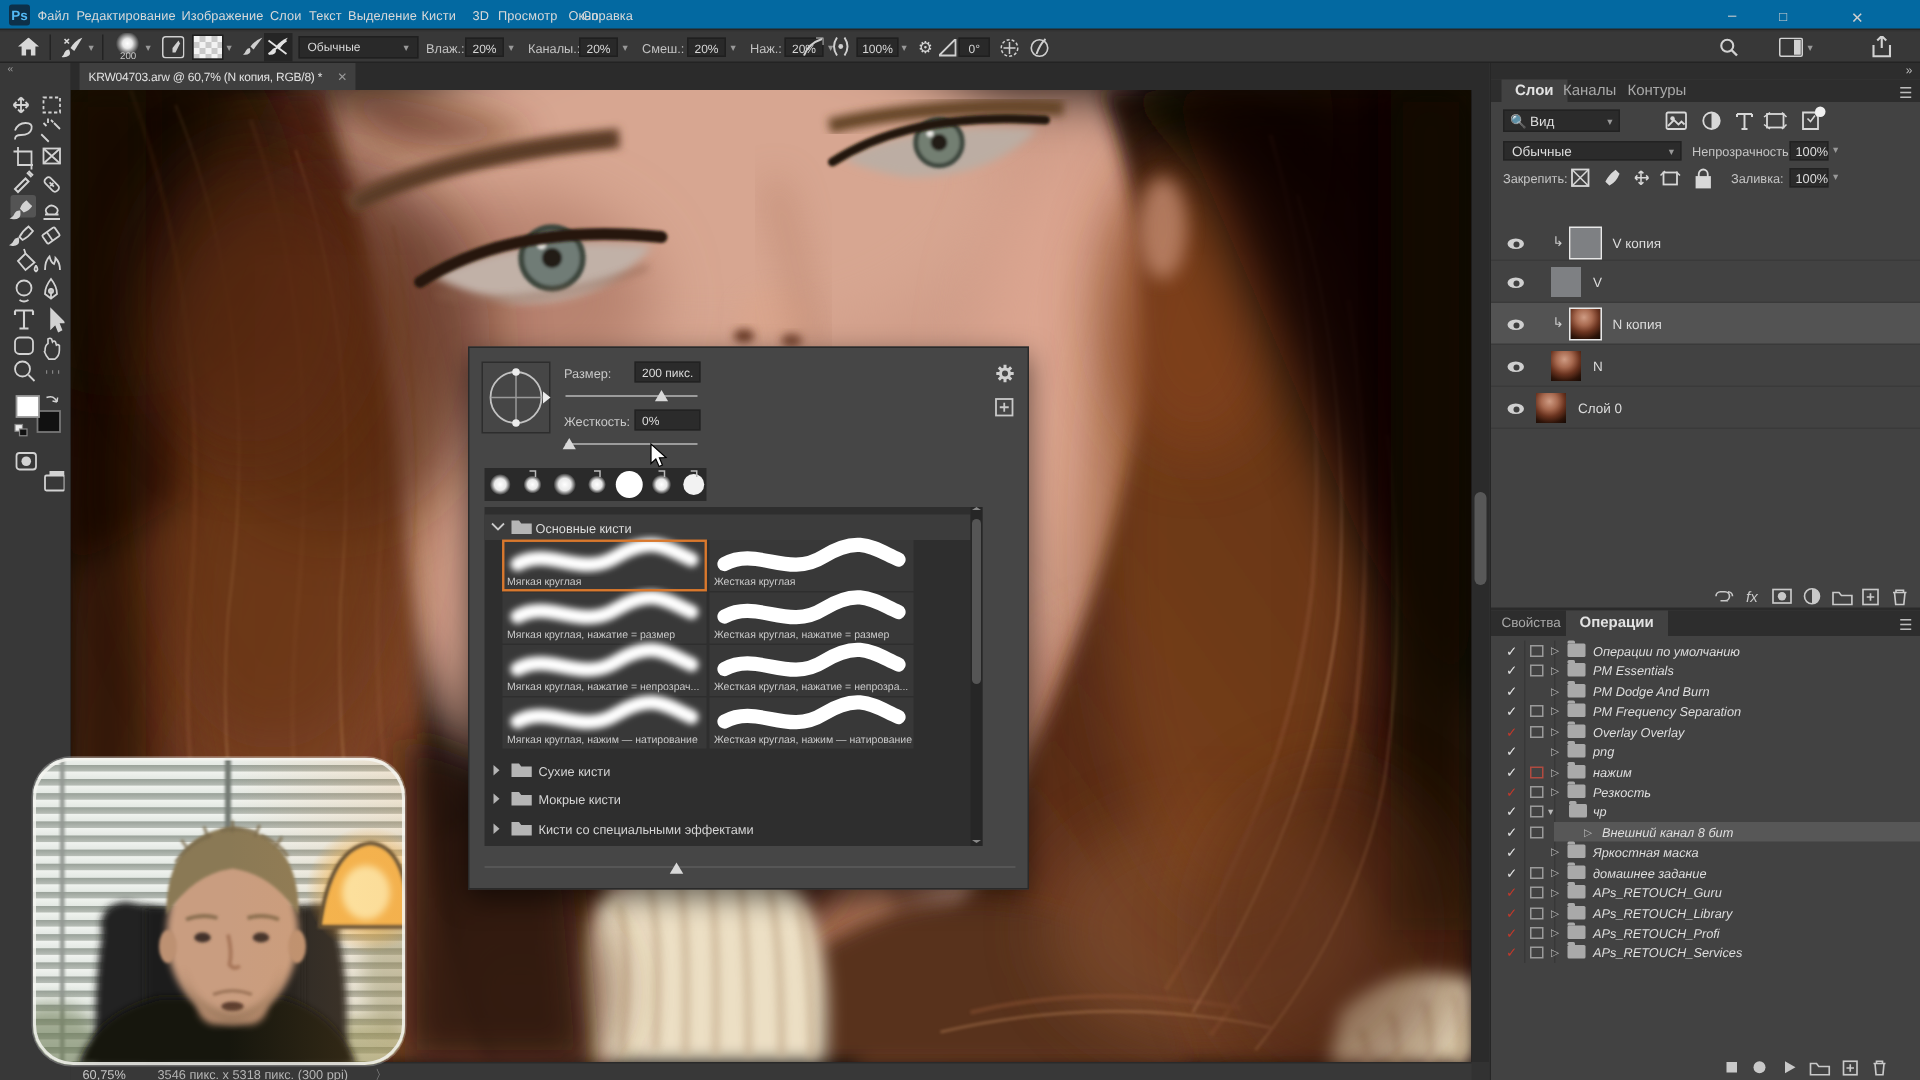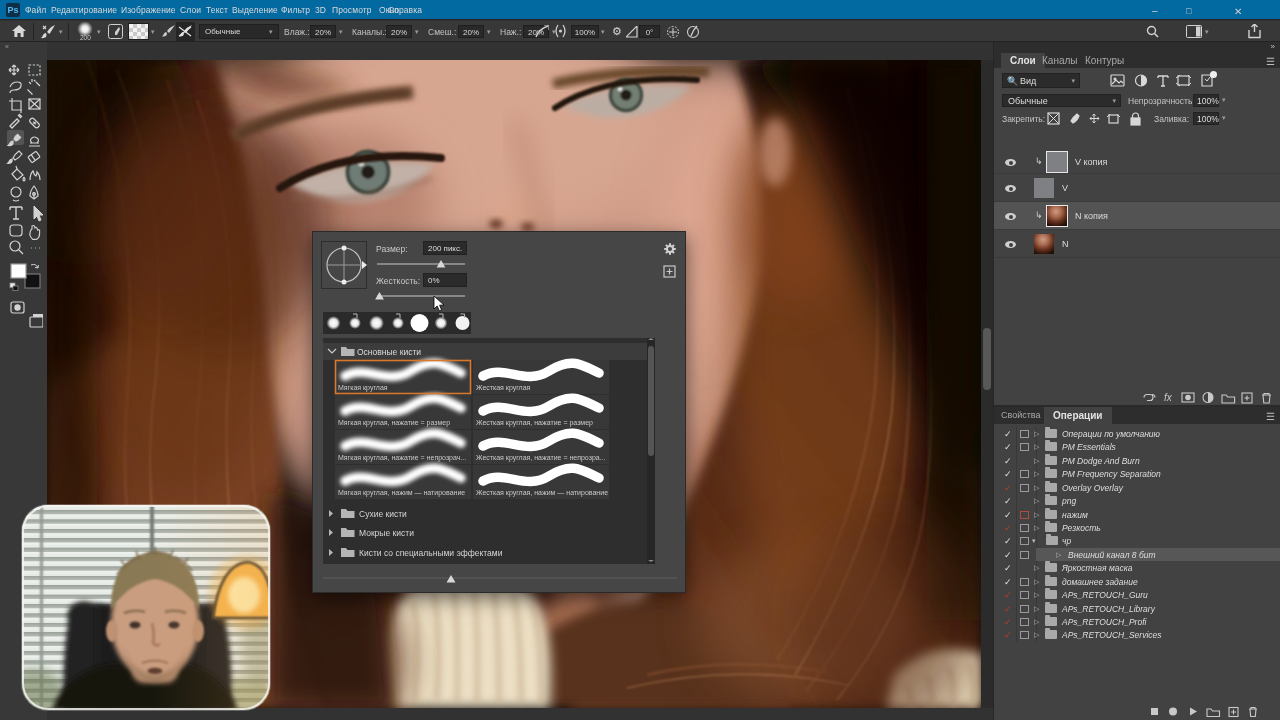--- a/index.html
+++ b/index.html
@@ -222,21 +222,21 @@
   </div>
 
   <div class="abs" id="menubar">
     <div class="abs" id="pslogo">Ps</div>
     <span class="mi" style="left:25px">Файл</span>
     <span class="mi" style="left:51px">Редактирование</span>
     <span class="mi" style="left:121px">Изображение</span>
     <span class="mi" style="left:180px">Слои</span>
     <span class="mi" style="left:206px">Текст</span>
     <span class="mi" style="left:232px">Выделение</span>
-    <span class="mi" style="left:281px">Фильтр</span>
+    <span class="mi" style="left:281px">Кисти</span>
     <span class="mi" style="left:315px">3D</span>
     <span class="mi" style="left:332px">Просмотр</span>
     <span class="mi" style="left:379px">Окно</span>
     <span class="mi" style="left:388px">Справка</span>
     <span class="abs winbtn" style="left:1152px;top:5px">–</span>
     <span class="abs winbtn" style="left:1186px;font-size:9px">□</span>
     <span class="abs winbtn" style="left:1234px">✕</span>
   </div>
 
   <div class="abs" id="optbar">
@@ -404,25 +404,33 @@
           <rect x="6" y="240" width="13" height="11" rx="2"></rect>
           <circle cx="12.5" cy="245.5" r="3.2" fill="#d2d2d2" stroke="none"></circle>
         </g>
       <g>
           <rect x="25" y="255" width="13" height="10" rx="1"></rect>
           <rect x="28" y="252" width="10" height="3" fill="#d2d2d2" stroke="none"></rect>
         </g>
     </svg>
   </div>
 
+  <div class="abs" id="tabwell">
+    <div id="doctab">KRW04703.arw @ 60,7% (N копия, RGB/8) * <span class="x">✕</span></div>
+  </div>
 
   <div class="abs" id="vscroll">
       <div id="vthumb"></div>
     </div>
 
+  <div class="abs" id="statusbar">
+    <span class="abs" style="left:8px;top:2px">60,75%</span>
+    <span class="abs" style="left:58px;top:2px;color:#b5b5b5">3546 пикс. x 5318 пикс. (300 ppi)</span>
+    <span class="abs" style="left:203px;top:2px;color:#9a9a9a">〉</span>
+  </div>
 
   <div class="abs" id="rightcol">
     <div class="ptabbar" style="top:0;height:11px">
         <span class="pmenu" style="top:0;font-size:8px">»</span>
       </div>
     <div class="ptabbar" style="top:11px;height:15px">
       <div class="ptab on" style="left:7px;padding-top:2px;height:15px"><b>Слои</b></div>
       <div class="ptab" style="left:39px;padding-top:2px;height:15px">Каналы</div>
       <div class="ptab" style="left:82px;padding-top:2px;height:15px">Контуры</div>
       <span class="pmenu" style="top:3px">☰</span>
@@ -502,20 +510,25 @@
     <div class="lrow" style="top:160px;height:28px;background:#535353">
       <span class="eye" style="left:11px;top:11px"></span>
       <span class="abs" style="left:41px;top:8px;color:#ccc;font-size:9px">↳</span>
       <div class="thumb phthumb wb" style="left:53px;top:4px"></div>
       <span class="ltxt" style="left:81px;top:9px">N копия</span>
     </div>
     <div class="lrow" style="top:188px;height:28px">
       <span class="eye" style="left:11px;top:11px"></span>
       <div class="thumb phthumb" style="left:40px;top:4px"></div>
       <span class="ltxt" style="left:68px;top:9px">N</span>
+    </div>
+    <div class="lrow" style="top:216px;height:28px">
+      <span class="eye" style="left:11px;top:11px"></span>
+      <div class="thumb phthumb" style="left:30px;top:4px"></div>
+      <span class="ltxt" style="left:58px;top:9px">Слой 0</span>
     </div>
 
     <svg class="abs" style="left:148px;top:349px" width="132" height="13" viewBox="0 0 132 13" stroke="#c9c9c9" fill="none" stroke-width="1.1">
       <path d="M2 6.5 a3 3 0 0 1 3 -3 h3 a3 3 0 0 1 0 6 h-3 M13 6.5 a3 3 0 0 0 -3 -3 M10 9.5 h-1"></path>
       <text x="22" y="10" font-size="10" font-style="italic" fill="#c9c9c9" stroke="none">fx</text>
       <g>
           <rect x="40" y="2" width="12" height="9"></rect>
           <circle cx="46" cy="6.5" r="2.8" fill="#c9c9c9" stroke="none"></circle>
         </g>
       <g>

